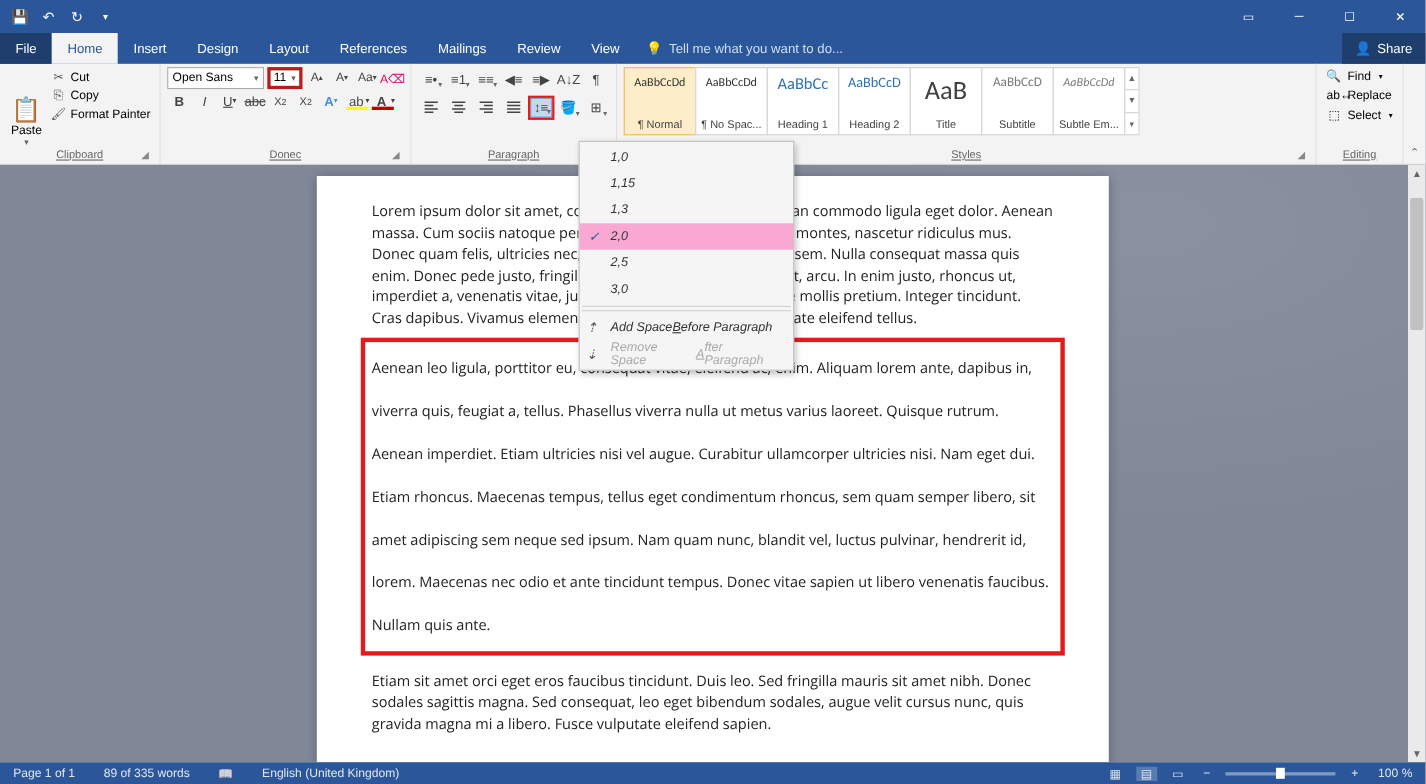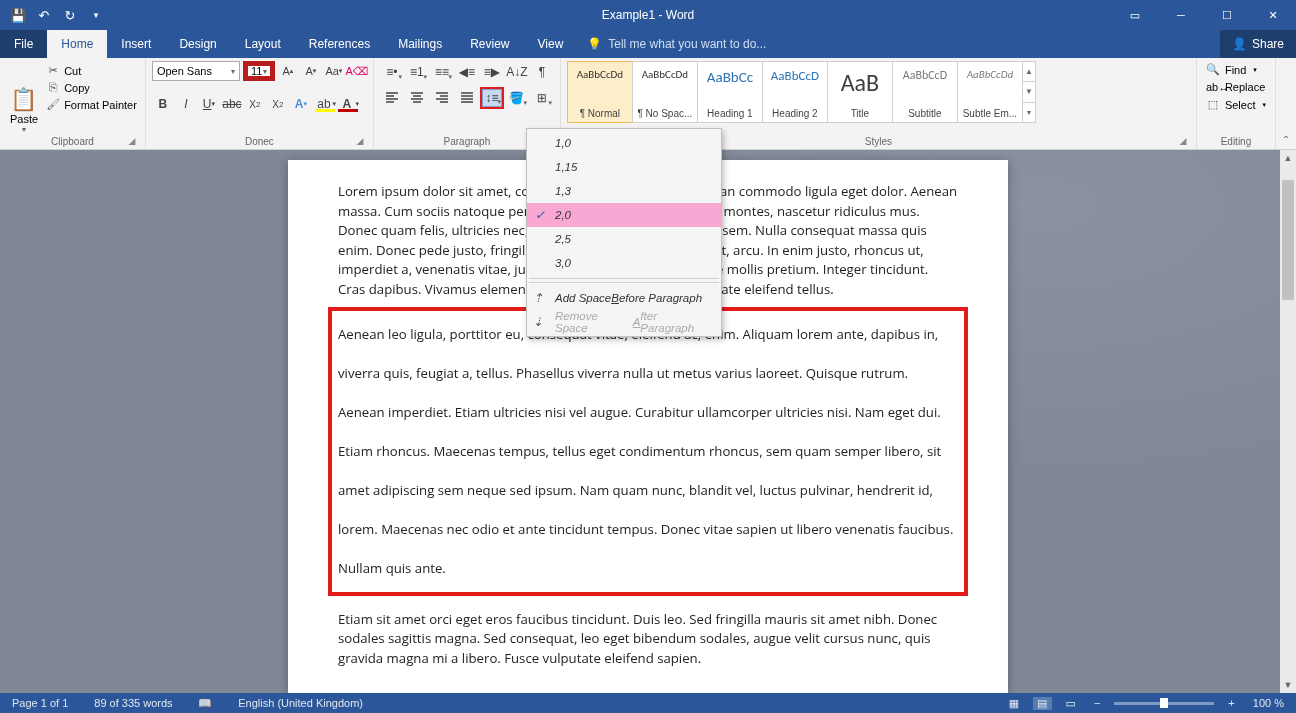--- a/index.html
+++ b/index.html
@@ -17,34 +17,34 @@
 .tabs { background: #2b579a; height: 28px; display: flex; align-items: stretch; color: #fff; position: relative; }
 .tab { padding: 0 14px; font-size: 12px; display: flex; align-items: center; cursor: pointer; }
 .tab.file { background: #1e3e6e; text-align: center; }
 .tab.active { background: #f3f3f3; color: #2b579a; }
 .tellme { display: flex; align-items: center; gap: 6px; padding: 0 10px; font-size: 12px; color: #cfdff1; flex: 1; }
 .share { margin-left: auto; padding: 0 12px; display: flex; align-items: center; gap: 5px; background: #1e3e6e; font-size: 12px; cursor: pointer; }
 
 
 .ribbon { background: #f3f3f3; height: 92px; display: flex; border-bottom: 1px solid #d0d0d0; }
 .group { border-right: 1px solid #e0e0e0; padding: 3px 6px 2px 6px; display: flex; flex-direction: column; position: relative; }
-.group-label { font-size: 10px; color: #666; text-align: center; margin-top: auto; padding-top: 2px; position: relative; }
+.group-label { font-size: 10px; color: #666; text-align: center; margin-top: auto; padding-top: 2px; position: relative; text-decoration: underline; }
 .dlauncher { position: absolute; right: 2px; bottom: 1px; width: 10px; height: 10px; font-size: 9px; color: #888; cursor: pointer; }
 .group-body { display: flex; gap: 2px; flex: 1; }
 
 .clip-left { display: flex; flex-direction: column; align-items: center; justify-content: flex-end; padding: 0 4px; cursor: pointer; }
 .clip-left .big-icon { font-size: 22px; color: #9b6b3a; }
 .clip-left .lbl { font-size: 11px; }
 .clip-right { display: flex; flex-direction: column; gap: 2px; justify-content: flex-start; padding-top: 2px; }
 .clip-item { display: flex; align-items: center; gap: 4px; font-size: 11px; padding: 1px 2px; cursor: pointer; white-space: nowrap; }
 .clip-item .ic { width: 14px; text-align: center; color: #555; }
 
-.font-top { display: flex; align-items: center; gap: 3px; margin-bottom: 12px; }
+.font-top { display: flex; align-items: center; gap: 3px; margin-bottom: 0; }
 .font-name { width: 88px; height: 20px; border: 1px solid #ababab; background: #fff; font-size: 11px; padding: 0 4px; display: flex; align-items: center; justify-content: space-between; }
-.font-size { width: 32px; height: 20px; border: 5px solid #b91c1c; background: #fff; font-size: 11px; padding: 0 3px; display: flex; align-items: center; justify-content: space-between; }
+.font-size { width: 32px; height: 20px; border: 3px solid #b91c1c; background: #fff; font-size: 11px; padding: 0 3px; display: flex; align-items: center; justify-content: space-between; }
 .tiny-btn { width: 20px; height: 20px; border: 1px solid transparent; display: flex; align-items: center; justify-content: center; font-size: 11px; cursor: pointer; color: #444; }
 .font-bottom { display: flex; align-items: center; gap: 1px; }
 .fb { width: 22px; height: 22px; display: flex; align-items: center; justify-content: center; font-size: 12px; cursor: pointer; color: #444; border: 1px solid transparent; }
 .fb.small { font-size: 10px; }
 .fb sup, .fb sub { font-size: 8px; }
 .colorbar { width: 20px; height: 3px; position: absolute; bottom: 2px; left: 1px; }
 .fb-wrap { position: relative; }
 
 .para-top, .para-bottom { display: flex; align-items: center; gap: 1px; }
 .para-top { margin-bottom: 4px; }
@@ -98,21 +98,20 @@
 </head>
 <body>
 
 <div class="titlebar">
   <div class="qat">
     <div class="qat-btn">💾</div>
     <div class="qat-btn">↶</div>
     <div class="qat-btn">↻</div>
     <div class="qat-btn" style="font-size:9px;">▾</div>
   </div>
-  <div class="title-center">Example1 - Word</div>
   <div class="win-controls">
     <div class="win-btn">▭</div>
     <div class="win-btn">─</div>
     <div class="win-btn">☐</div>
     <div class="win-btn close">✕</div>
   </div>
 </div>
 
 <div class="tabs">
   <div class="tab file">File</div>

